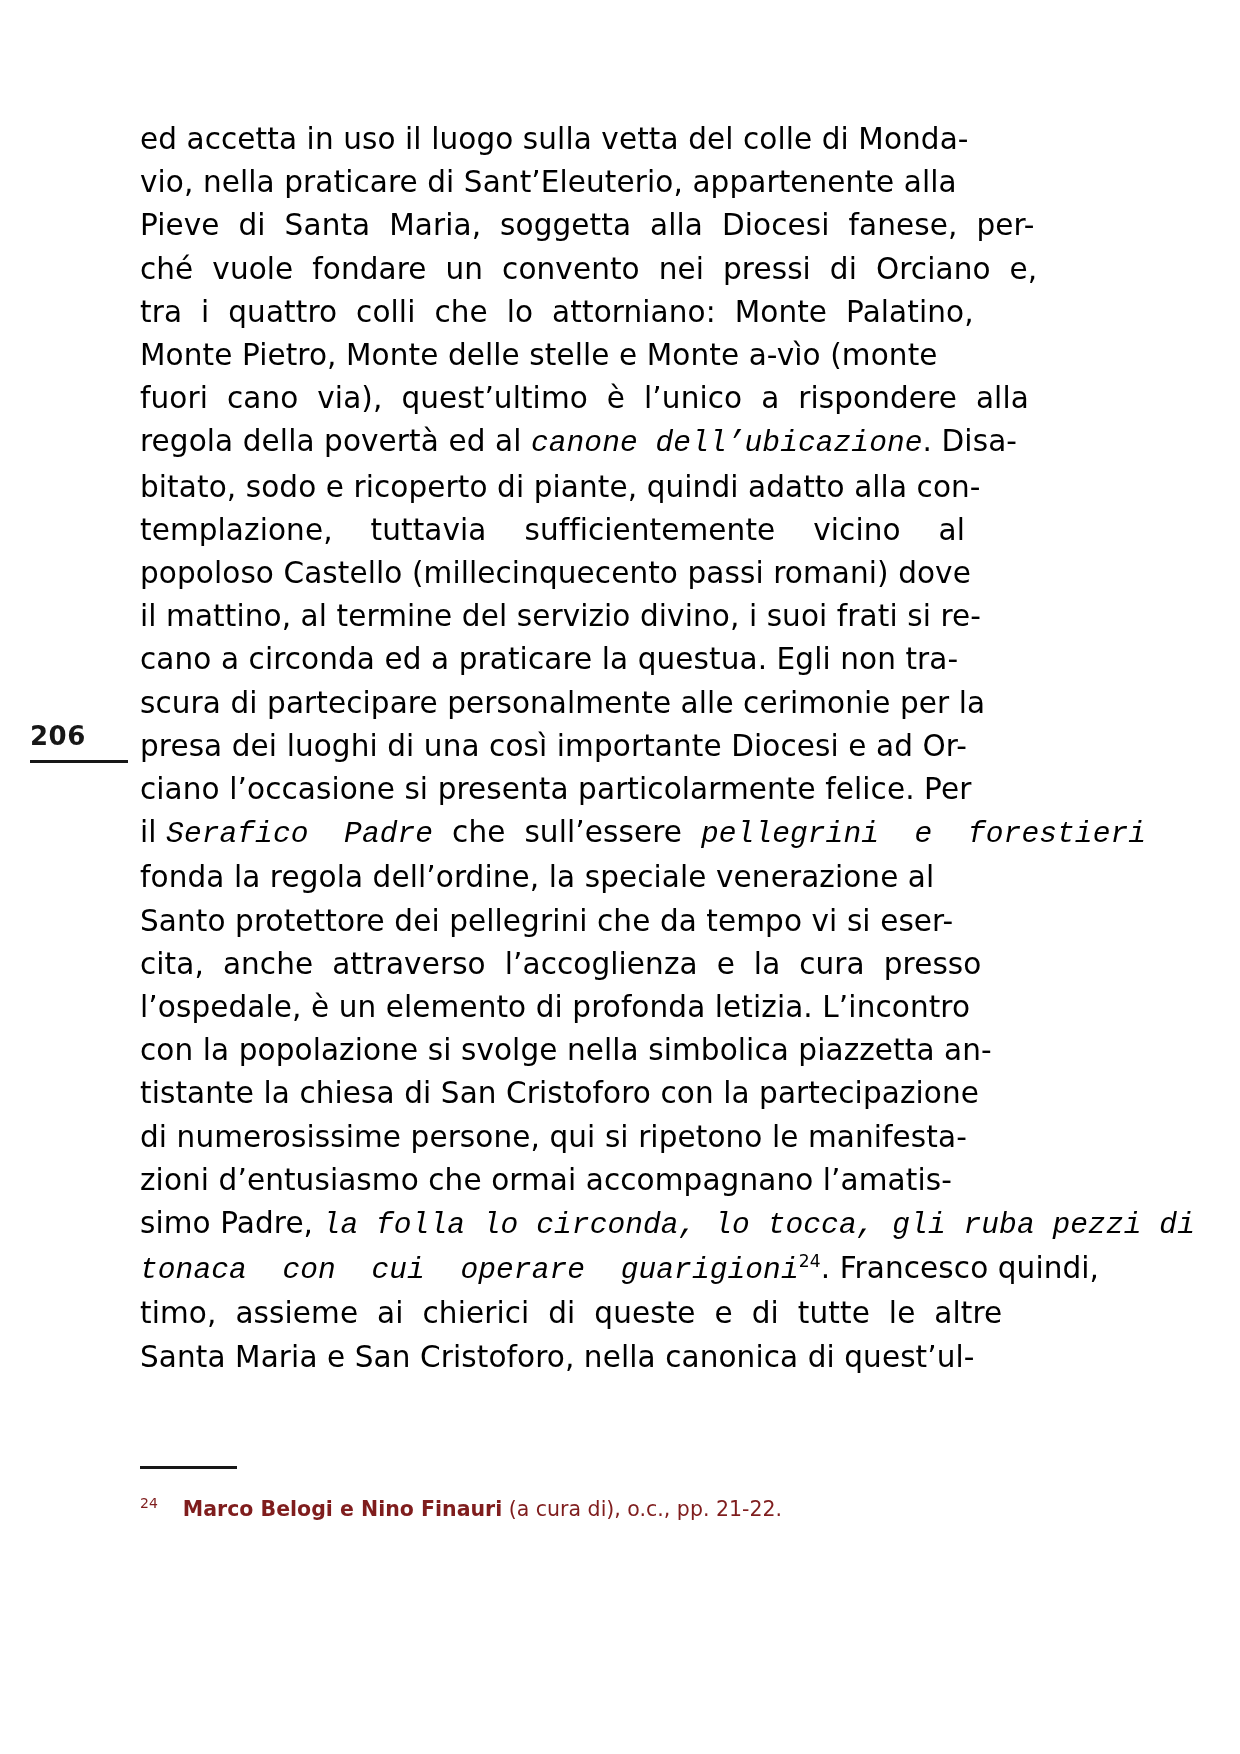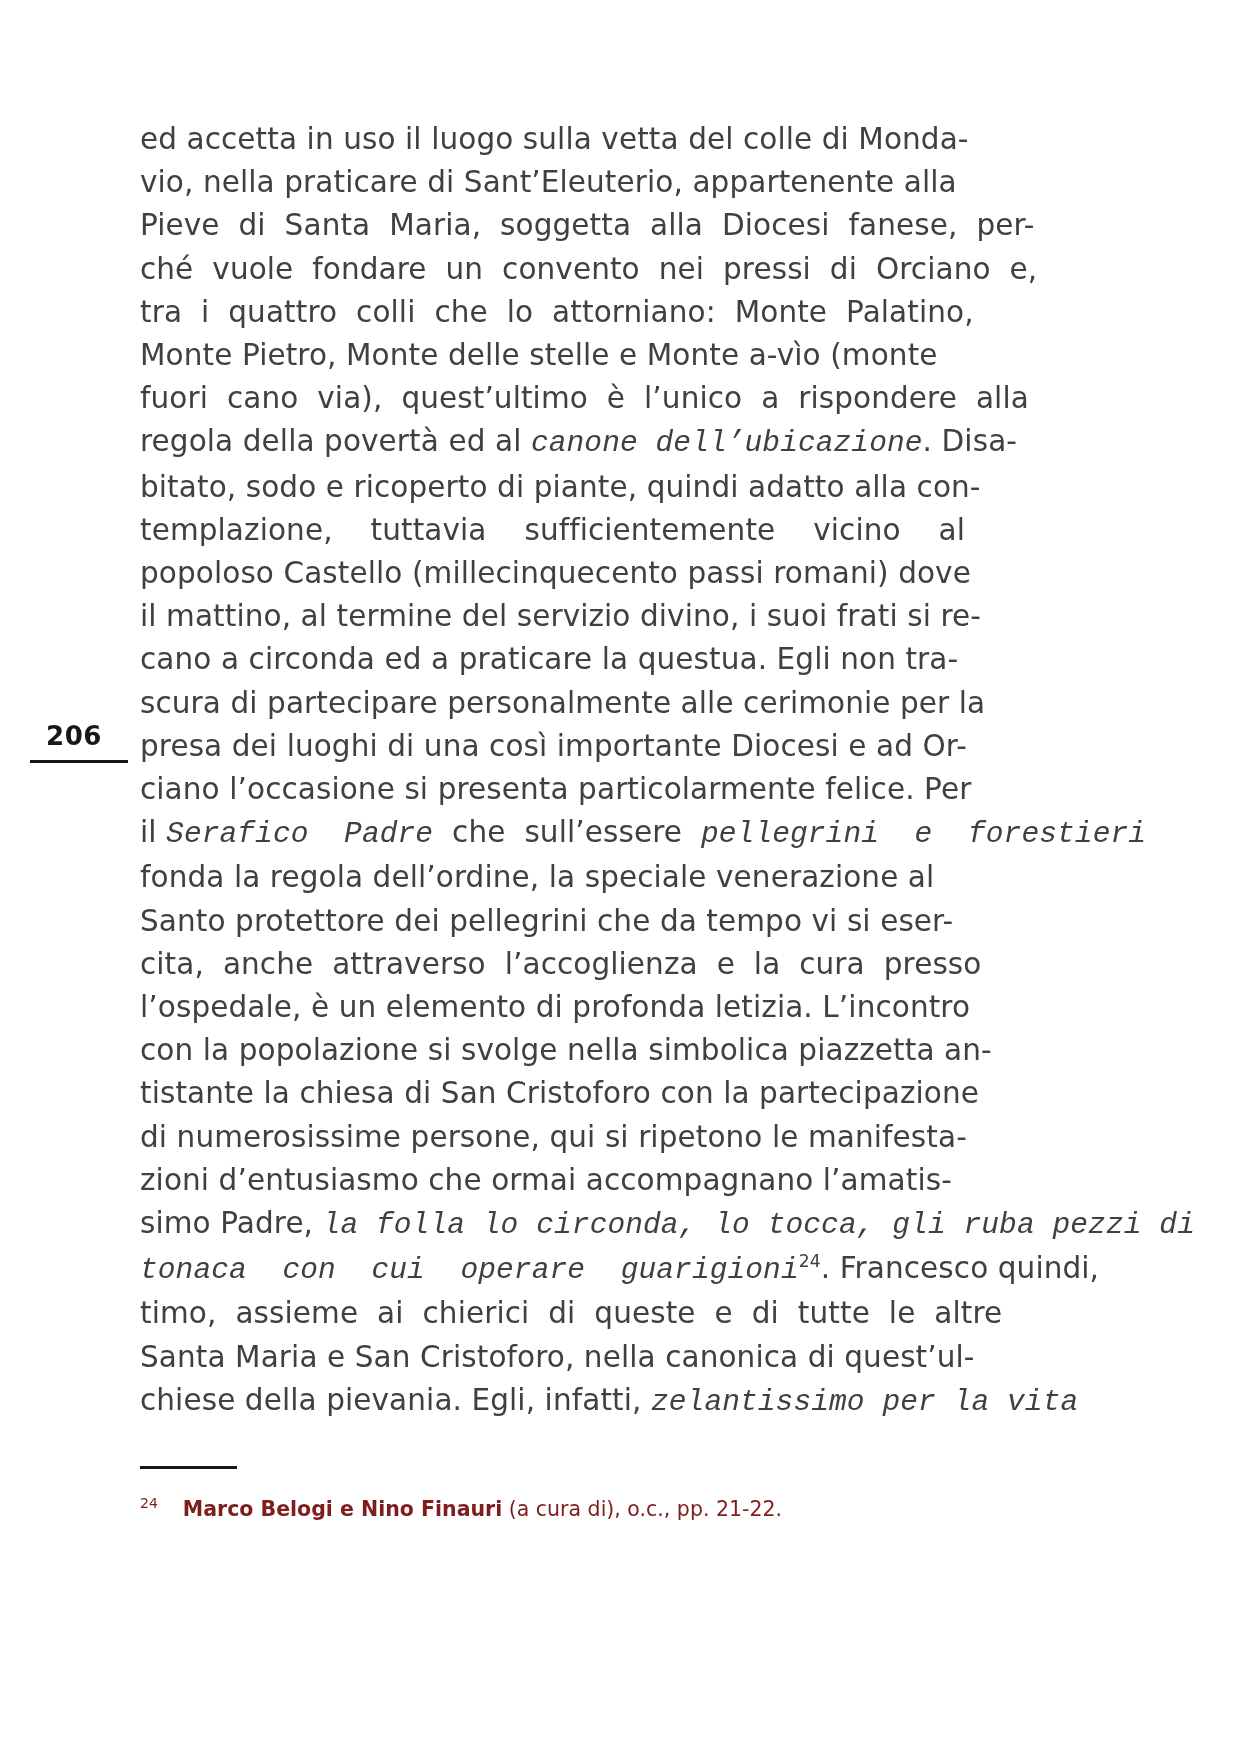--- a/index.html
+++ b/index.html
@@ -21,21 +21,21 @@
     inset: 0;
     background: #ffffff;
   }
 
   
   .folio-block {
     position: absolute;
     left: 30px;
     top: 723px;
     width: 98px;
-    text-align: center;
+    text-align: left;
   }
   .folio-number {
     font-size: 26px;
     font-weight: 700;
     letter-spacing: 0.5px;
     color: #171717;
     line-height: 1;
     padding-right: 10px;
   }
   .folio-rule {
@@ -49,21 +49,21 @@
   .text-column {
     position: absolute;
     left: 140px;
     top: 118px;
     width: 852px;
   }
 
   .body-line {
     font-size: 29.5px;
     line-height: 43.2px;
-    color: #404040;
+    color: #000000;
     white-space: pre;
     letter-spacing: 0.1px;
   }
 
   .ital { font-style: italic; font-family: Liberation Mono, monospace; }
   sup.fn {
     font-size: 0.58em;
     vertical-align: super;
     line-height: 0;
     font-style: normal;
@@ -129,21 +129,20 @@
       <div class="body-line"><span>cita,  anche  attraverso  l’accoglienza  e  la  cura  presso</span></div>
       <div class="body-line"><span>l’ospedale, è un elemento di profonda letizia. L’incontro</span></div>
       <div class="body-line"><span>con la popolazione si svolge nella simbolica piazzetta an-</span></div>
       <div class="body-line"><span>tistante la chiesa di San Cristoforo con la partecipazione</span></div>
       <div class="body-line"><span>di numerosissime persone, qui si ripetono le manifesta-</span></div>
       <div class="body-line"><span>zioni d’entusiasmo che ormai accompagnano l’amatis-</span></div>
       <div class="body-line"><span>simo Padre, </span><span class="ital">la folla lo circonda, lo tocca, gli ruba pezzi di</span></div>
       <div class="body-line"><span class="ital">tonaca  con  cui  operare  guarigioni</span><sup class="fn">24</sup><span>. Francesco quindi,</span></div>
       <div class="body-line"><span>timo,  assieme  ai  chierici  di  queste  e  di  tutte  le  altre</span></div>
       <div class="body-line"><span>Santa Maria e San Cristoforo, nella canonica di quest’ul-</span></div>
-      <div class="body-line"><span>chiese della pievania. Egli, infatti, </span><span class="ital">zelantissimo per la vita</span></div>
     </div>
 
   <div class="footnote-zone">
     <div class="footnote-rule"></div>
     <div class="footnote-line" id="footnote-line"><span class="footnote-marker">24</span><span class="footnote-gap"></span><span class="fn-bold">Marco Belogi e Nino Finauri</span><span> (a cura di), o.c., pp. 21-22.</span></div>
   </div>
 
 </div>
 
 </body></html>

